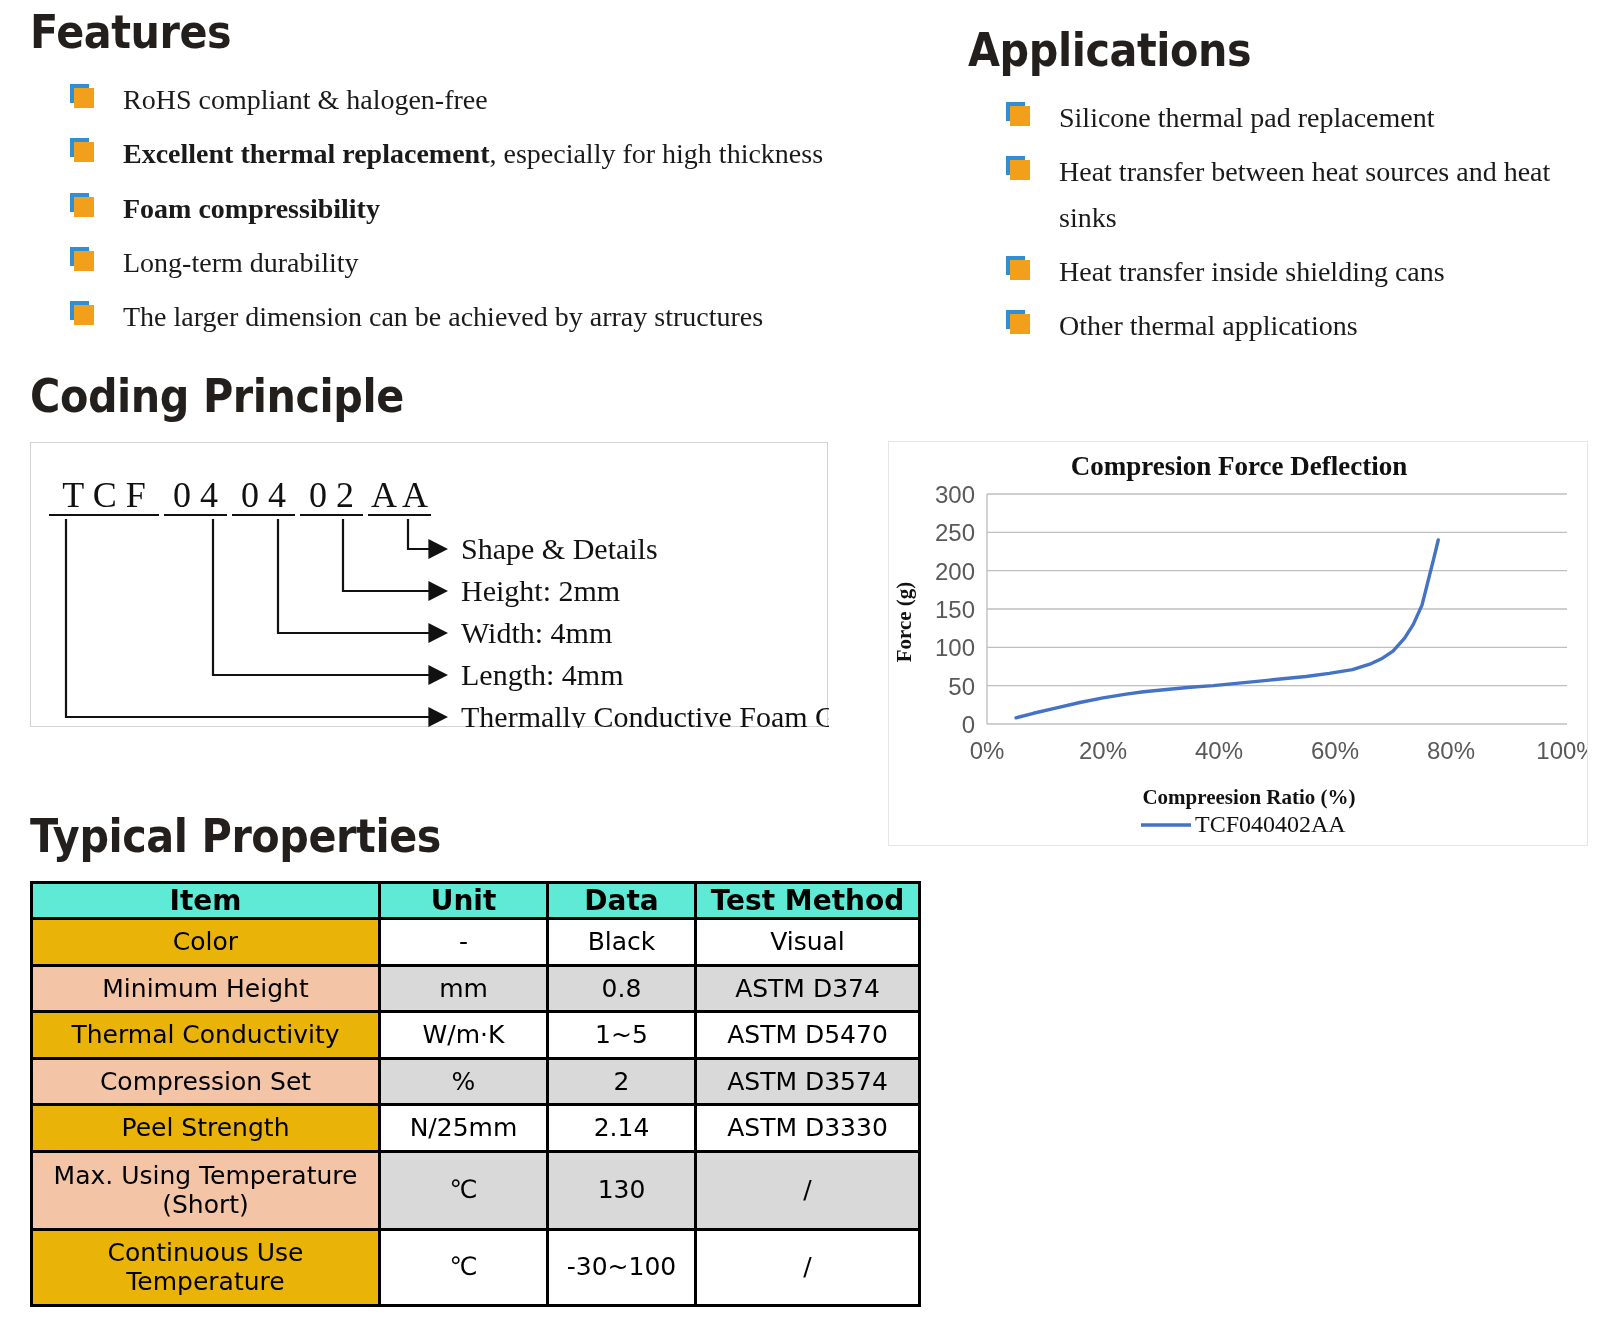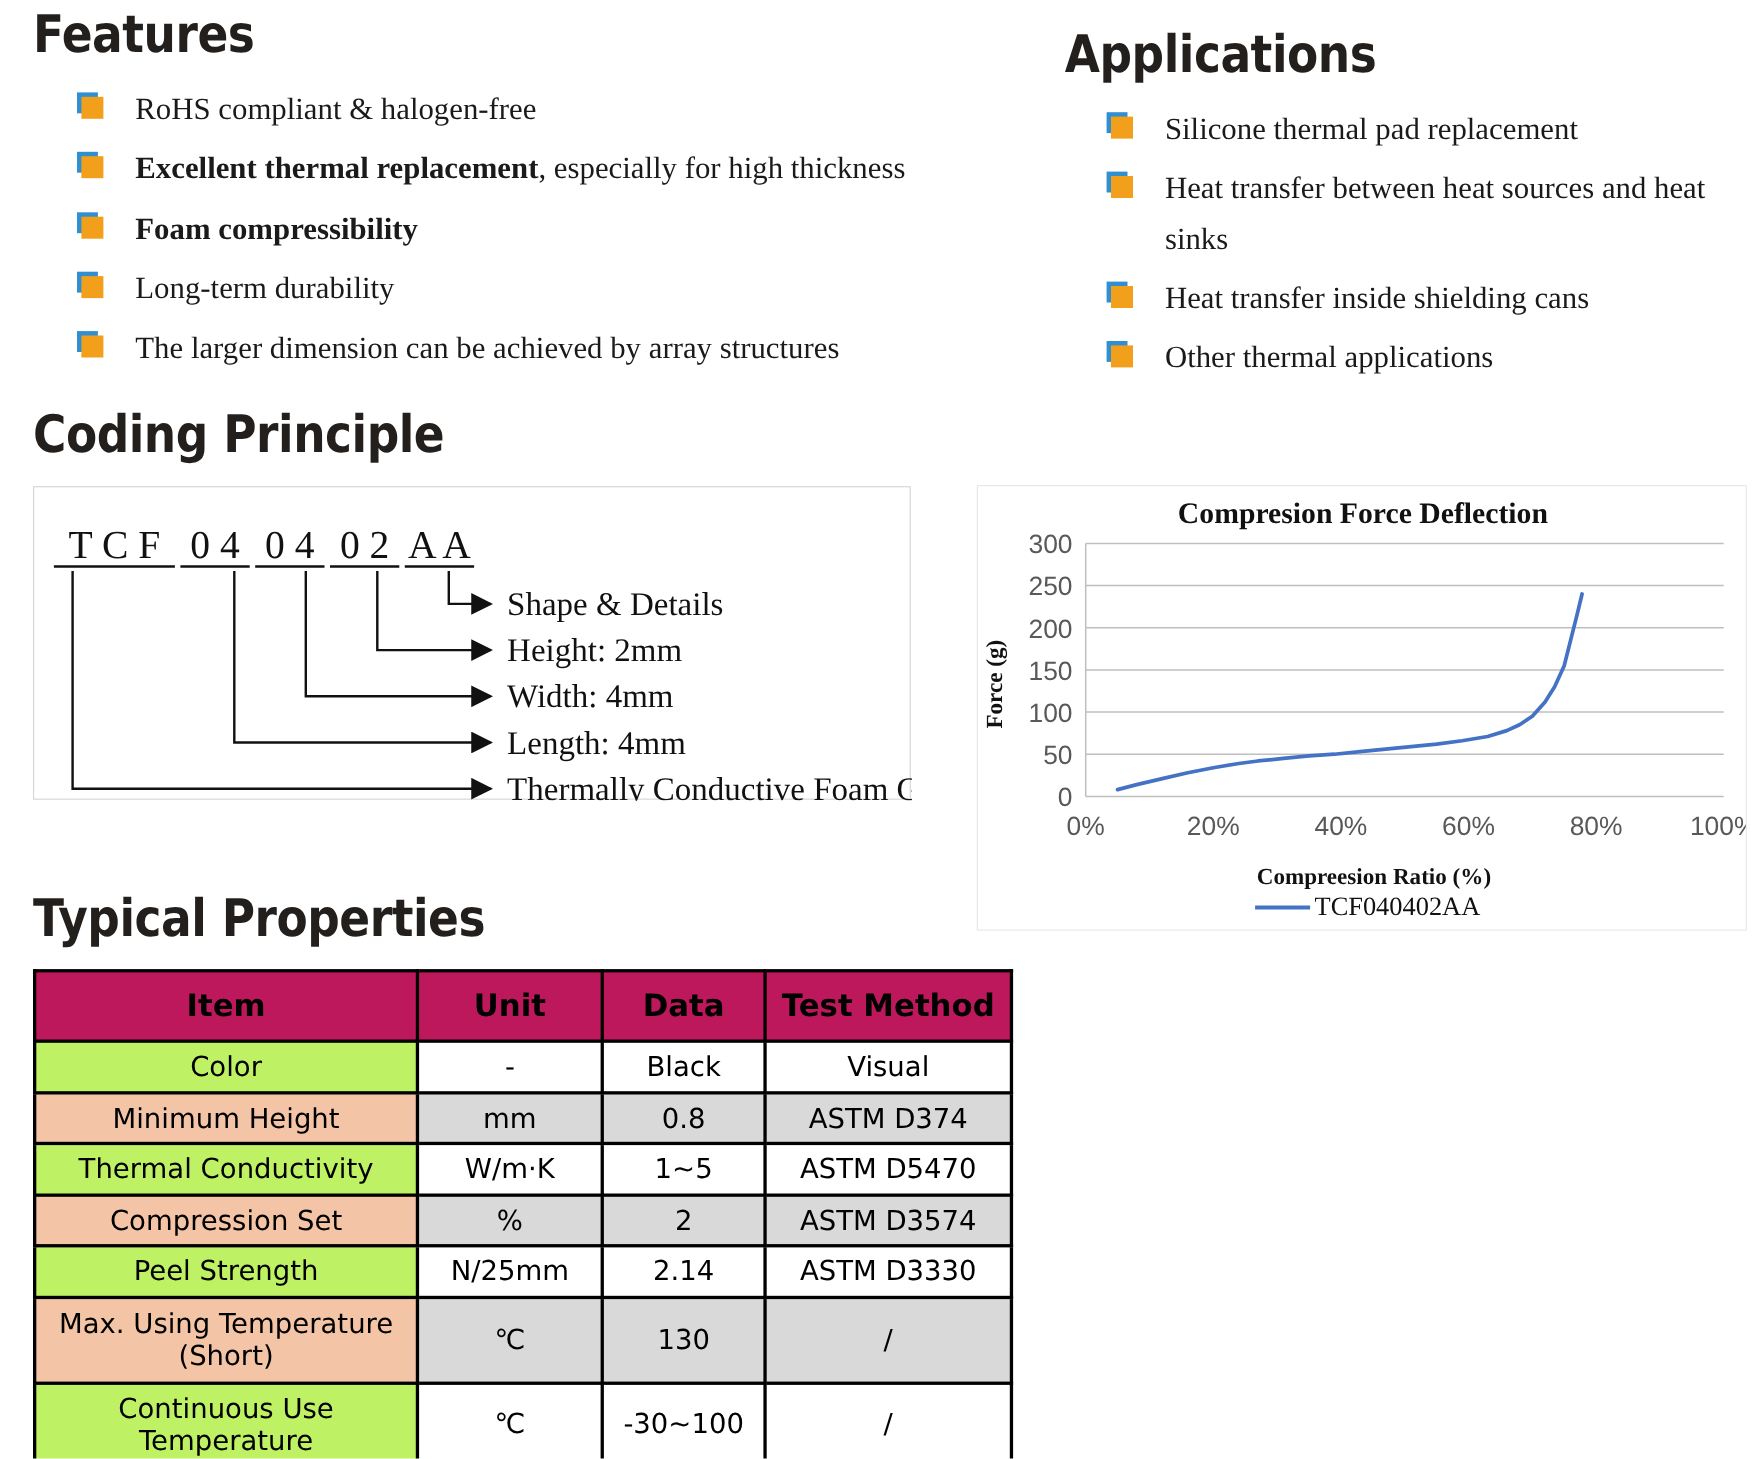--- a/index.html
+++ b/index.html
@@ -100,24 +100,24 @@
     text-align: center;
     vertical-align: middle;
     font-size: 25px;
     color: #000;
     padding: 7px 2px;
     line-height: 1.18;
   }
   table.props th {
     font-weight: bold;
     font-size: 28px;
-    background: #be185d;
-    padding: 14px 2px;
-  }
-  .c-item-a { background: #bef264; }
+    background: #5eead4;
+    padding: 0 2px;
+  }
+  .c-item-a { background: #eab308; }
   .c-item-b { background: #f3c4a5; }
   .c-val-a  { background: #ffffff; }
   .c-val-b  { background: #d9d9d9; }
   .col-item { width: 348px; }
   .col-unit { width: 168px; }
   .col-data { width: 148px; }
   .col-test { width: 224px; }
   .tall td { height: 78px; }
 </style>
 </head>

